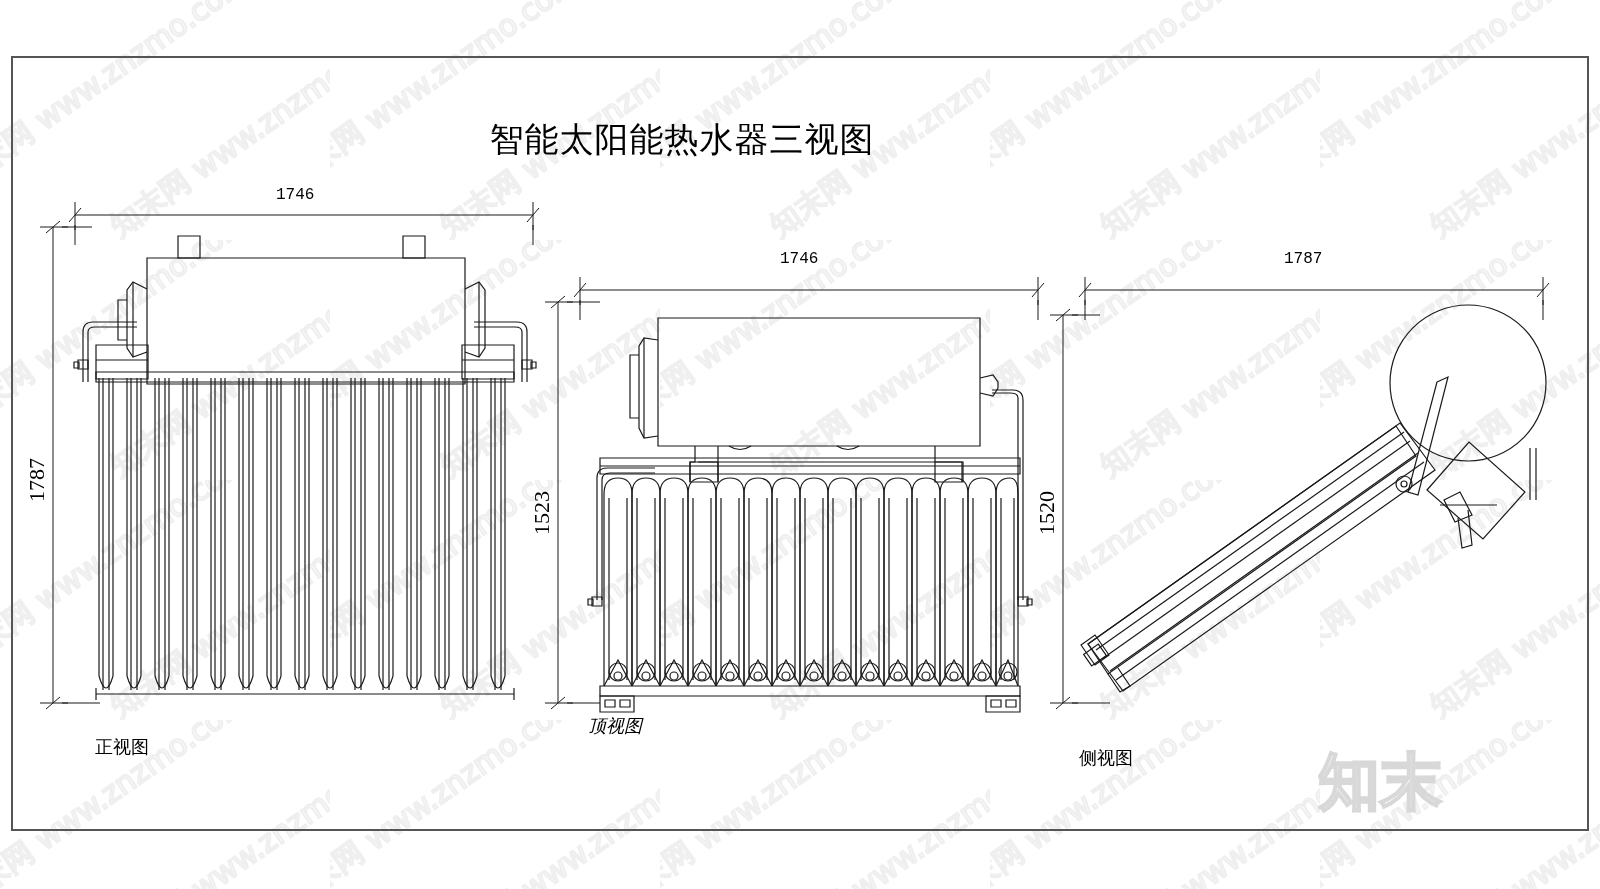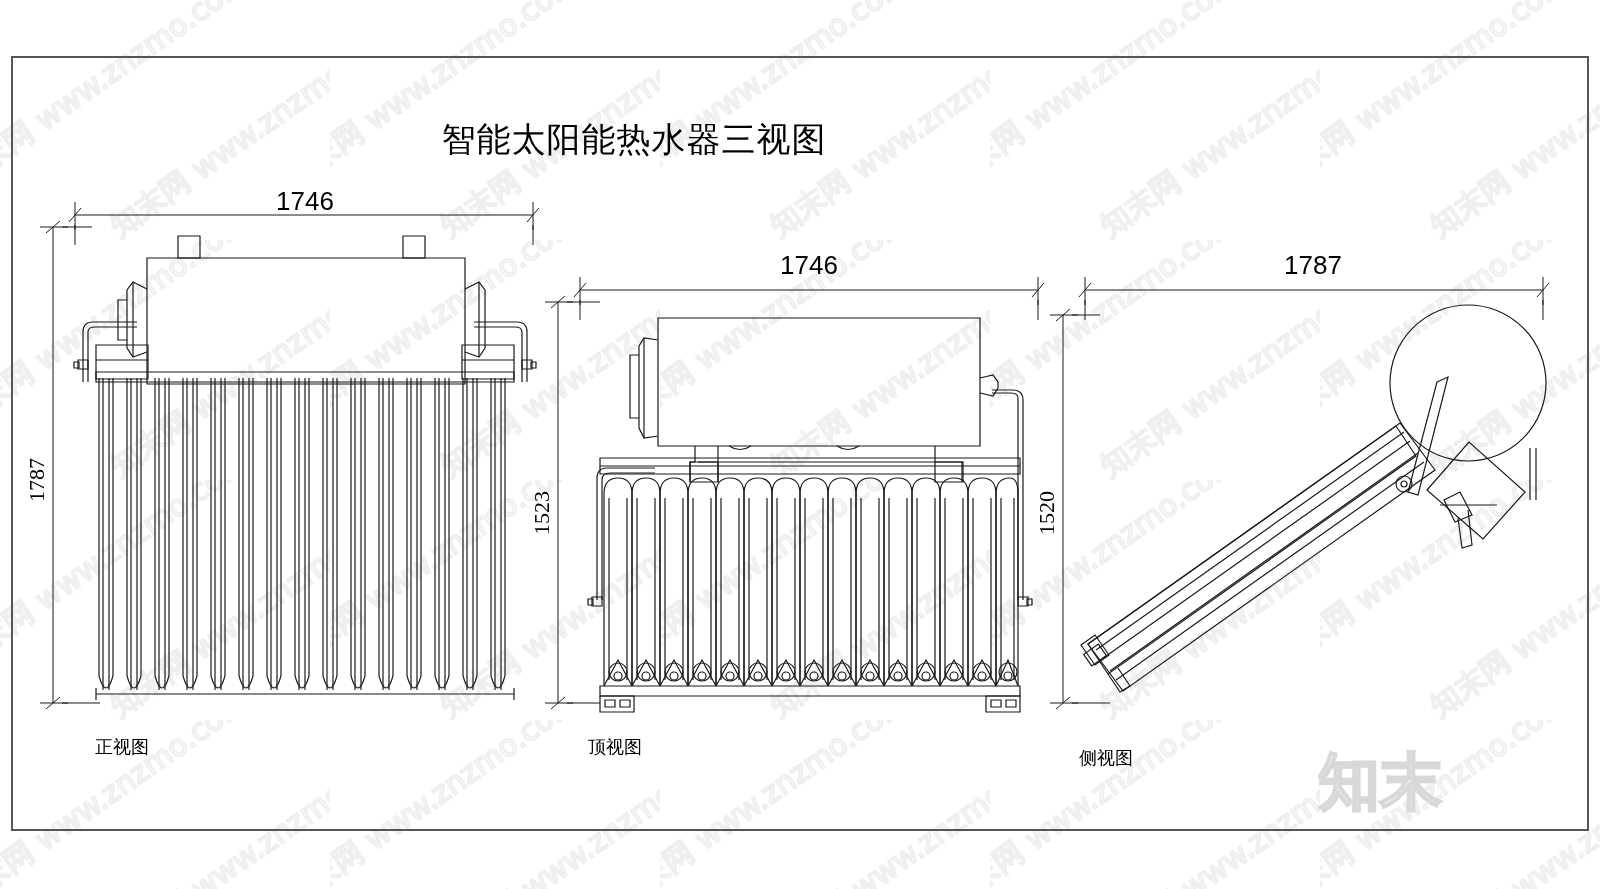--- a/index.html
+++ b/index.html
@@ -12,32 +12,32 @@
              overflow:hidden;pointer-events:none;z-index:1;}
   #watermark svg{position:absolute;left:0;top:0;}
 
   
   .frame{position:absolute;left:11px;top:56px;width:1578px;height:775px;
          border:2px solid #555;box-sizing:border-box;background:transparent;z-index:2;}
 
   
   .doc-title{position:absolute;left:0;top:117px;width:1268px;text-align:center;
              font-size:34px;letter-spacing:1px;z-index:5;
-             font-family:"DejaVu Serif","Liberation Serif",serif;}
+             font-family:"DejaVu Serif","Liberation Serif",serif;padding-left:48px;}
 
   
   .view-label{position:absolute;font-size:18px;z-index:5;
               font-family:"DejaVu Sans","Liberation Sans",sans-serif;}
   .vl-front{left:95px;top:735px;}
-  .vl-top{left:588px;top:735px;}
+  .vl-top{left:588px;top:714px;font-style:italic;}
   .vl-side{left:1079px;top:735px;margin-top:11px;}
 
   
-  .dim-text{position:absolute;font-size:26px;z-index:5;
-            font-family:Liberation Sans, sans-serif;text-align:center;}
+  .dim-text{position:absolute;font-size:16px;z-index:5;
+            font-family:Liberation Mono, monospace;text-align:center;}
   .dim-h1{left:276px;top:186px;}
   .dim-h2{left:780px;top:250px;}
   .dim-h3{left:1284px;top:250px;}
   .dim-v{position:absolute;font-size:22px;z-index:5;
          transform:rotate(-90deg);transform-origin:left top;white-space:nowrap;
          font-family:"Liberation Serif","DejaVu Serif",serif;}
   .dim-v1{left:24px;top:502px;}
   .dim-v2{left:529px;top:535px;}
   .dim-v3{left:1034px;top:535px;}
 

